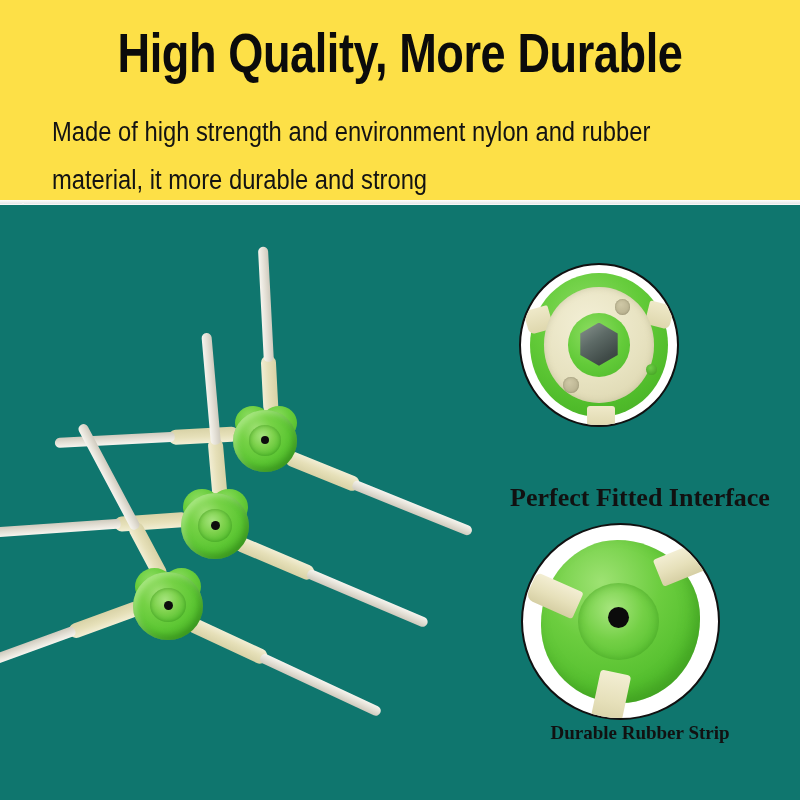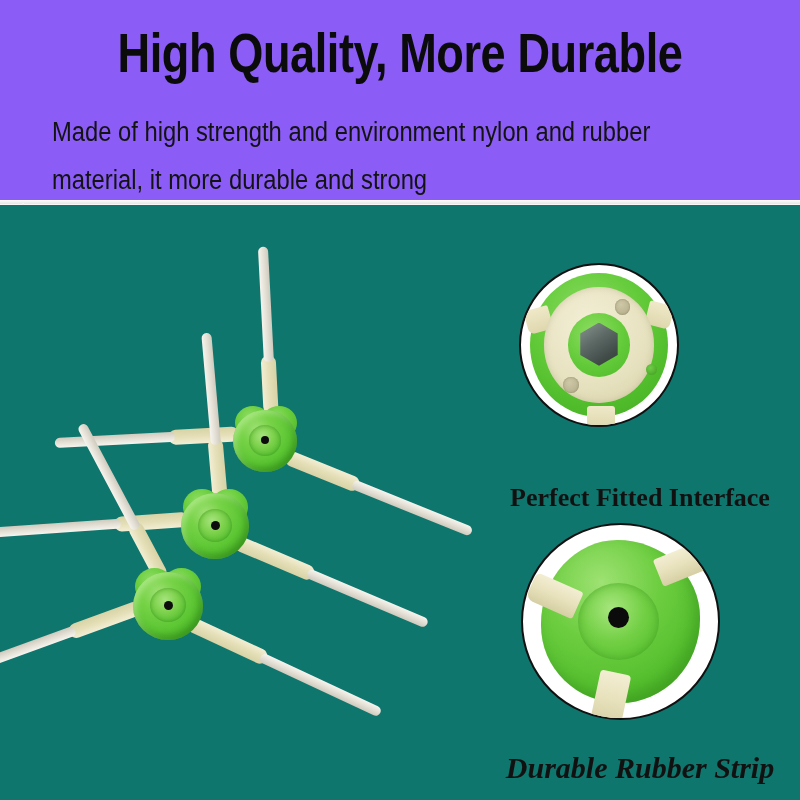--- a/index.html
+++ b/index.html
@@ -24,21 +24,21 @@
     background: #ffffff;
   }
 
   
   .header-block {
     position: absolute;
     left: 0;
     top: 0;
     width: 800px;
     height: 205px;
-    background: #8b5cf6;
+    background: #fde047;
   }
 
   .headline {
     position: absolute;
     left: 0;
     top: 24px;
     width: 800px;
     text-align: center;
     font-family: "Liberation Sans Narrow", "Liberation Sans", sans-serif;
     font-weight: 700;
@@ -376,16 +376,16 @@
       <div class="rub-body"></div>
 
       <div class="rub-strip" style="left:3%; top:29%; width:26%; height:15%; transform:rotate(24deg); border-radius:6px 3px 3px 8px;"></div>
       <div class="rub-strip" style="left:68%; top:12%; width:30%; height:15%; transform:rotate(-22deg); border-radius:3px 7px 8px 3px;"></div>
       <div class="rub-strip" style="left:37%; top:76%; width:16%; height:28%; transform:rotate(12deg); border-radius:4px 4px 7px 7px;"></div>
 
       <div class="rub-dish"></div>
       <div class="rub-hole"></div>
     </div>
 
-    <div class="caption" style="left:480px; top:546px; width:320px; font-size:30px;font-style:italic;">Durable Rubber Strip</div>
+    <div class="caption" style="left:480px; top:517px; width:320px; font-size:19px;">Durable Rubber Strip</div>
 
   </div>
 </div>
 
 </body></html>

